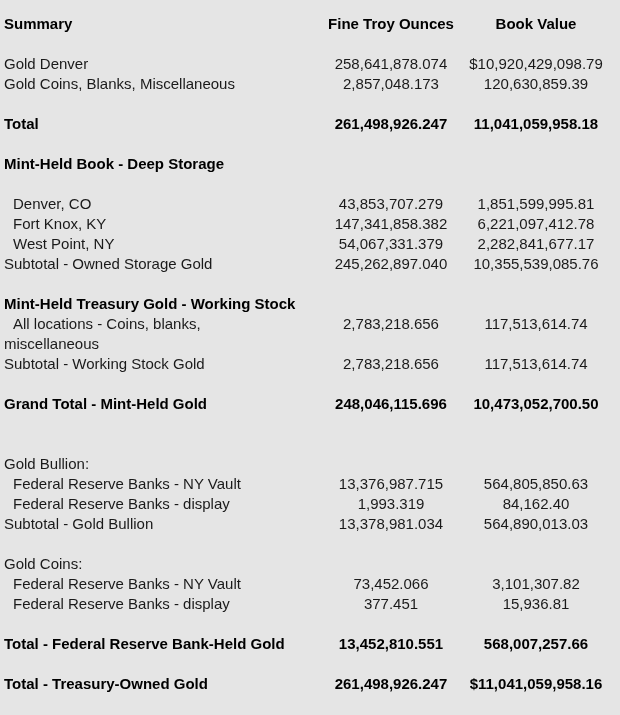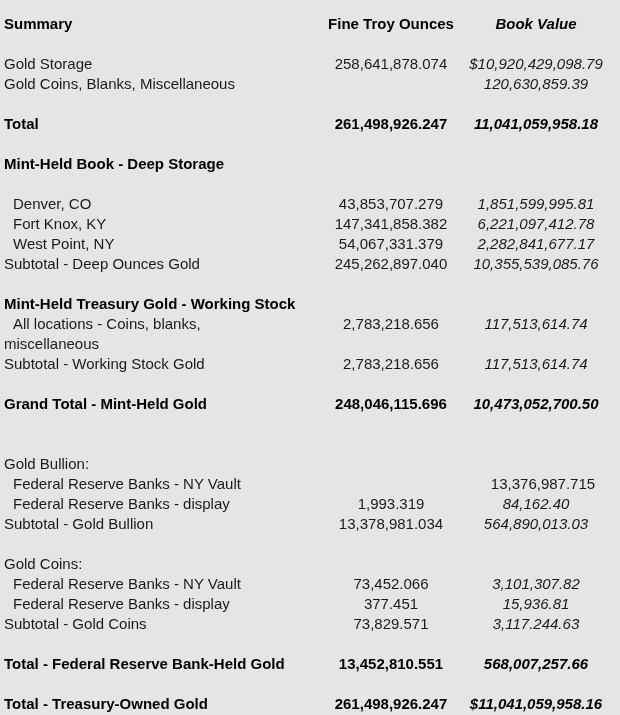--- a/index.html
+++ b/index.html
@@ -27,48 +27,49 @@
   .cell-label {
     flex: 1 1 auto;
     min-width: 0;
   }
   .cell-num {
     flex: 0 0 auto;
     text-align: center;
     white-space: nowrap;
   }
   .cell-oz { width: 138px; }
-  .cell-bv { width: 152px; font-style: italic; }
+  .cell-bv { width: 152px; }
   .row.header, .row.section, .row.total { font-weight: bold; color: #000; }
   .row.subitem .cell-label {
     text-indent: 9px;
     white-space: pre-line;
   }
   .row.spacer { height: 20px; }
 </style>
 </head>
 <body>
 
 <div id="report">
   <div class="row header">
     <div class="cell-label">Summary</div>
     <div class="cell-num cell-oz">Fine Troy Ounces</div>
     <div class="cell-num cell-bv">Book Value</div>
   </div>
   <div id="rows-container">
   <div class="row spacer"></div>
 
   <div class="row item">
-    <div class="cell-label">Gold Storage</div>
+    <div class="cell-label">Gold Denver</div>
     <div class="cell-num cell-oz">258,641,878.074</div>
     <div class="cell-num cell-bv">$10,920,429,098.79</div>
   </div>
 
   <div class="row item">
     <div class="cell-label">Gold Coins, Blanks, Miscellaneous</div>
+    <div class="cell-num cell-oz">2,857,048.173</div>
     <div class="cell-num cell-bv">120,630,859.39</div>
   </div>
 
   <div class="row spacer"></div>
 
   <div class="row total">
     <div class="cell-label">Total</div>
     <div class="cell-num cell-oz">261,498,926.247</div>
     <div class="cell-num cell-bv">11,041,059,958.18</div>
   </div>
@@ -95,21 +96,21 @@
     <div class="cell-num cell-bv">6,221,097,412.78</div>
   </div>
 
   <div class="row subitem">
     <div class="cell-label">West Point, NY</div>
     <div class="cell-num cell-oz">54,067,331.379</div>
     <div class="cell-num cell-bv">2,282,841,677.17</div>
   </div>
 
   <div class="row item">
-    <div class="cell-label">Subtotal - Deep Ounces Gold</div>
+    <div class="cell-label">Subtotal - Owned Storage Gold</div>
     <div class="cell-num cell-oz">245,262,897.040</div>
     <div class="cell-num cell-bv">10,355,539,085.76</div>
   </div>
 
   <div class="row spacer"></div>
 
   <div class="row section">
     <div class="cell-label">Mint-Held Treasury Gold - Working Stock</div>
     <div class="cell-num cell-oz"></div>
     <div class="cell-num cell-bv"></div>
@@ -143,20 +144,21 @@
 
   <div class="row item">
     <div class="cell-label">Gold Bullion:</div>
     <div class="cell-num cell-oz"></div>
     <div class="cell-num cell-bv"></div>
   </div>
 
   <div class="row subitem">
     <div class="cell-label">Federal Reserve Banks - NY Vault</div>
     <div class="cell-num cell-oz">13,376,987.715</div>
+    <div class="cell-num cell-bv">564,805,850.63</div>
   </div>
 
   <div class="row subitem">
     <div class="cell-label">Federal Reserve Banks - display</div>
     <div class="cell-num cell-oz">1,993.319</div>
     <div class="cell-num cell-bv">84,162.40</div>
   </div>
 
   <div class="row item">
     <div class="cell-label">Subtotal - Gold Bullion</div>
@@ -177,25 +179,20 @@
     <div class="cell-num cell-oz">73,452.066</div>
     <div class="cell-num cell-bv">3,101,307.82</div>
   </div>
 
   <div class="row subitem">
     <div class="cell-label">Federal Reserve Banks - display</div>
     <div class="cell-num cell-oz">377.451</div>
     <div class="cell-num cell-bv">15,936.81</div>
   </div>
 
-  <div class="row item">
-    <div class="cell-label">Subtotal - Gold Coins</div>
-    <div class="cell-num cell-oz">73,829.571</div>
-    <div class="cell-num cell-bv">3,117.244.63</div>
-  </div>
 
   <div class="row spacer"></div>
 
   <div class="row total">
     <div class="cell-label">Total - Federal Reserve Bank-Held Gold</div>
     <div class="cell-num cell-oz">13,452,810.551</div>
     <div class="cell-num cell-bv">568,007,257.66</div>
   </div>
 
   <div class="row spacer"></div>

